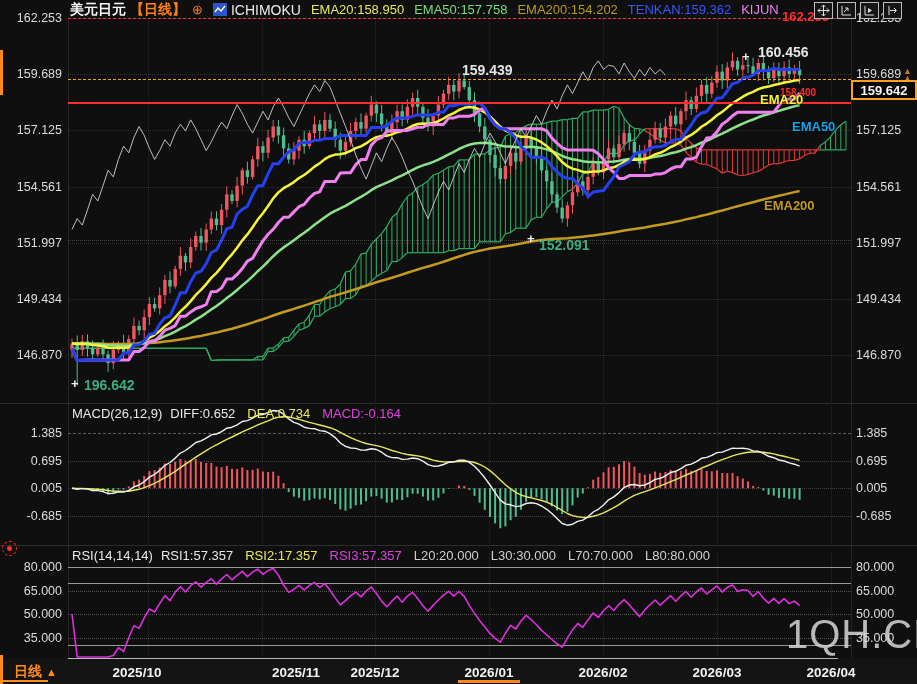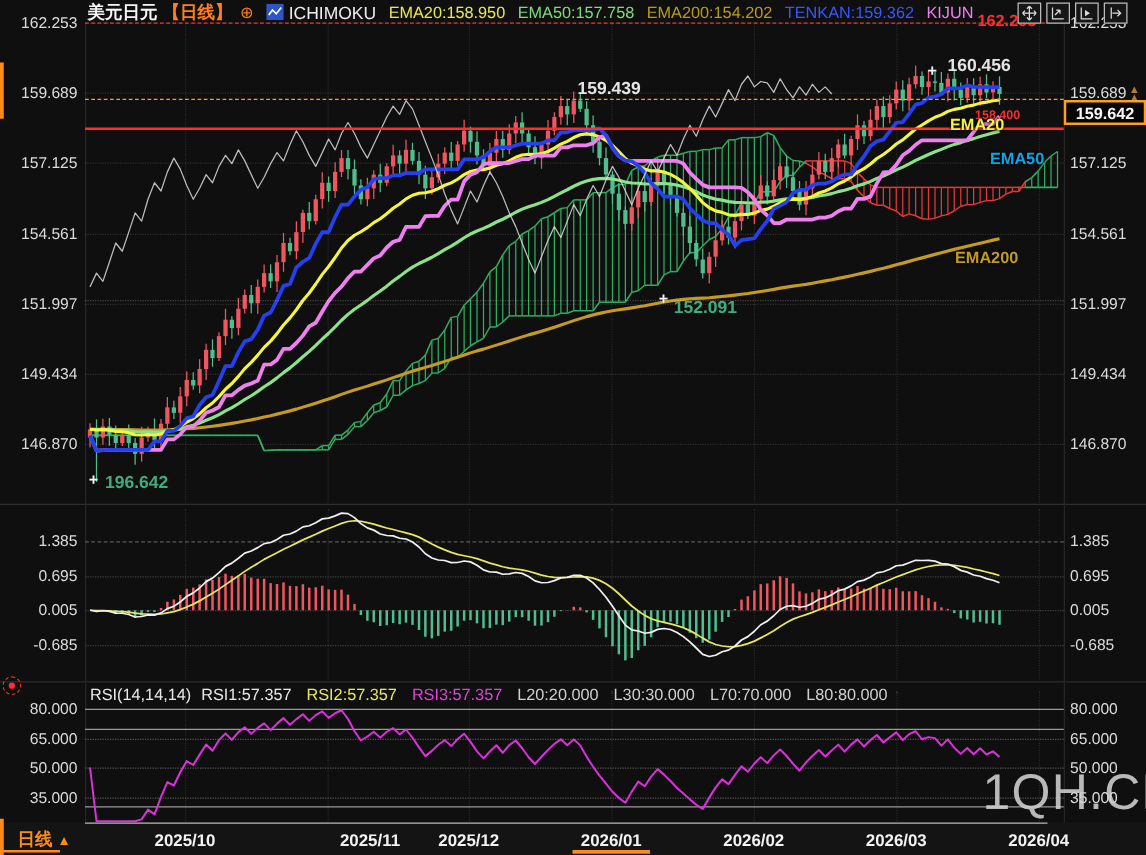--- a/index.html
+++ b/index.html
@@ -1086,43 +1086,49 @@
   <div class="ann green" style="left:539px;top:237px">152.091</div>
   <div class="emaTag" style="left:760px;top:92px;color:#f5f53a">EMA20</div>
   <div class="emaTag" style="left:792px;top:119px;color:#0ea5e9">EMA50</div>
   <div class="emaTag" style="left:764px;top:198px;color:#c49a20">EMA200</div>
   <span class="cross" style="left:71px;top:378px">+</span>
   <span class="cross" style="left:742px;top:51px">+</span>
   <span class="cross" style="left:527px;top:233px">+</span>
   <div id="lastTag">159.642</div>
   <div id="axisUpArrows">▲<br>▲</div>
 
+  <div class="paneHdr" style="top:406px">
+    <span class="wht">MACD(26,12,9)</span>
+    <span class="wht" style="margin-left:-4px">DIFF:0.652</span>
+    <span class="yel">DEA:0.734</span>
+    <span class="mag">MACD:-0.164</span>
+  </div>
 
   <div class="paneHdr" style="top:548px">
     <span class="wht">RSI(14,14,14)</span>
     <span class="wht" style="margin-left:-4px">RSI1:57.357</span>
-    <span class="yel">RSI2:57.357</span>
+    <span class="yel">RSI2:17.357</span>
     <span class="mag">RSI3:57.357</span>
     <span class="gry">L20:20.000</span>
     <span class="gry">L30:30.000</span>
     <span class="gry">L70:70.000</span>
     <span class="gry">L80:80.000</span>
   </div>
 
   <div id="wm">1QH.CN</div>
 
   <div id="footer"></div>
   <div id="plotBottom"></div>
   <div id="perTab">
     <span>日线</span>
     <span style="font-size:11px">▲</span>
   </div>
   <div id="perUnderline"></div>
   <div id="months">
-      <div class="month" style="left: 148px;">2025/10</div>
+      <div class="month" style="left: 137px;">2025/10</div>
       <div class="month" style="left: 262px; margin-left: 34px;">2025/11</div>
       <div class="month" style="left: 375px;">2025/12</div>
       <div class="month" style="left: 489px;">2026/01</div>
       <div class="month" style="left: 603px;">2026/02</div>
       <div class="month" style="left: 717px;">2026/03</div>
       <div class="month" style="left: 831px;">2026/04</div>
     </div>
   <div id="scrollThumb"></div>
 
   <div class="strip" style="top:50px;height:45px"></div>

